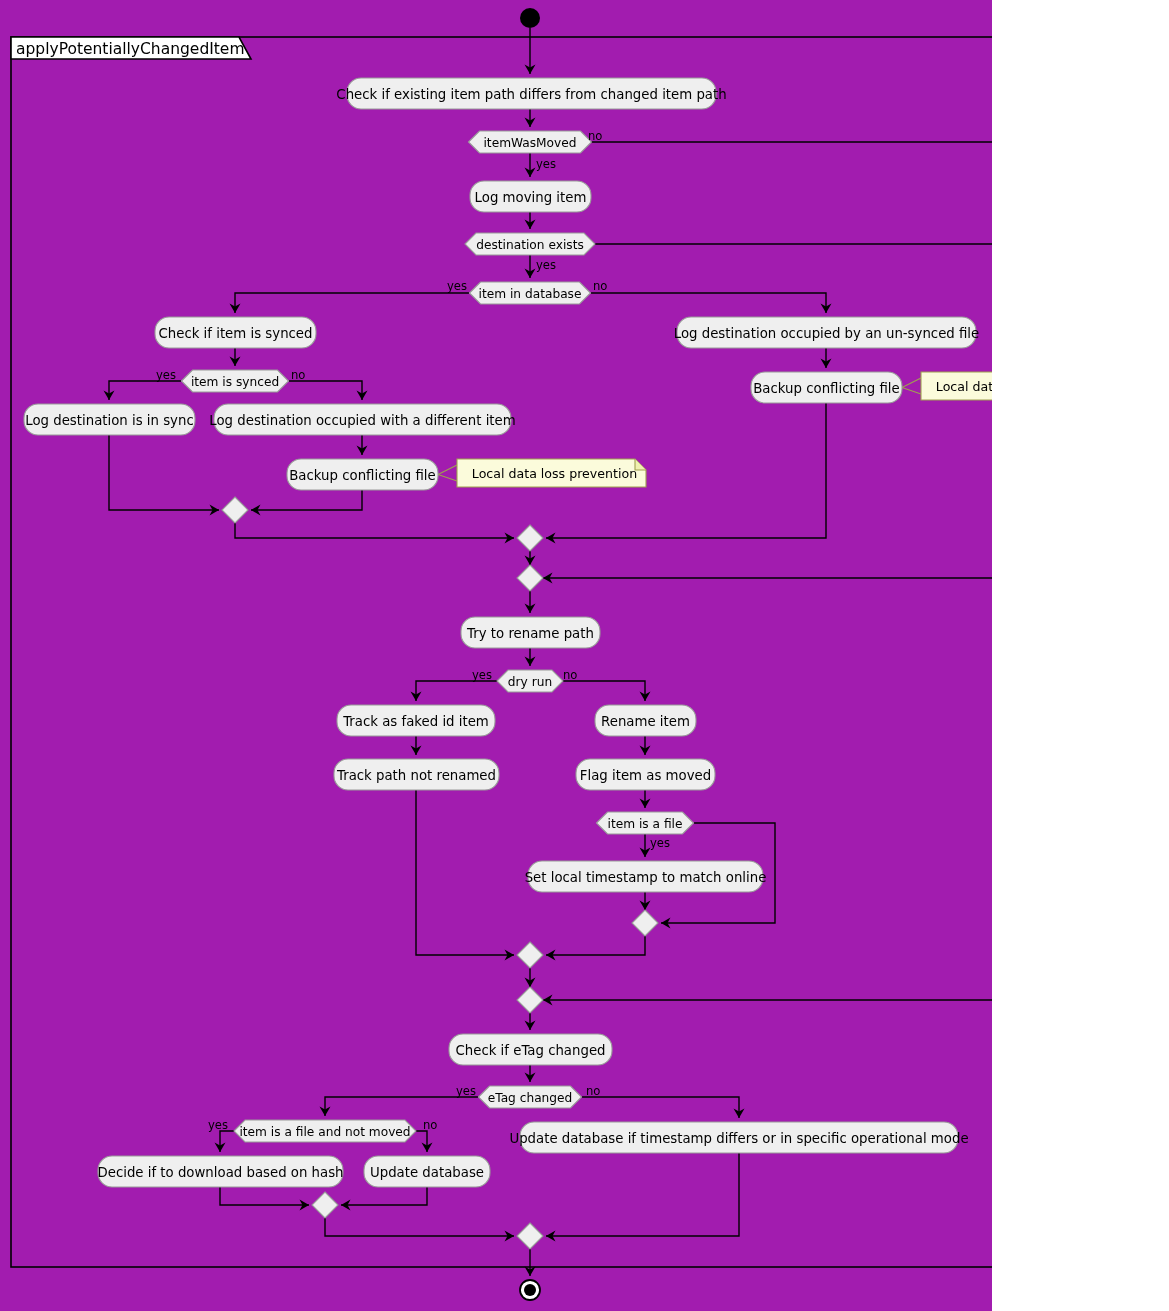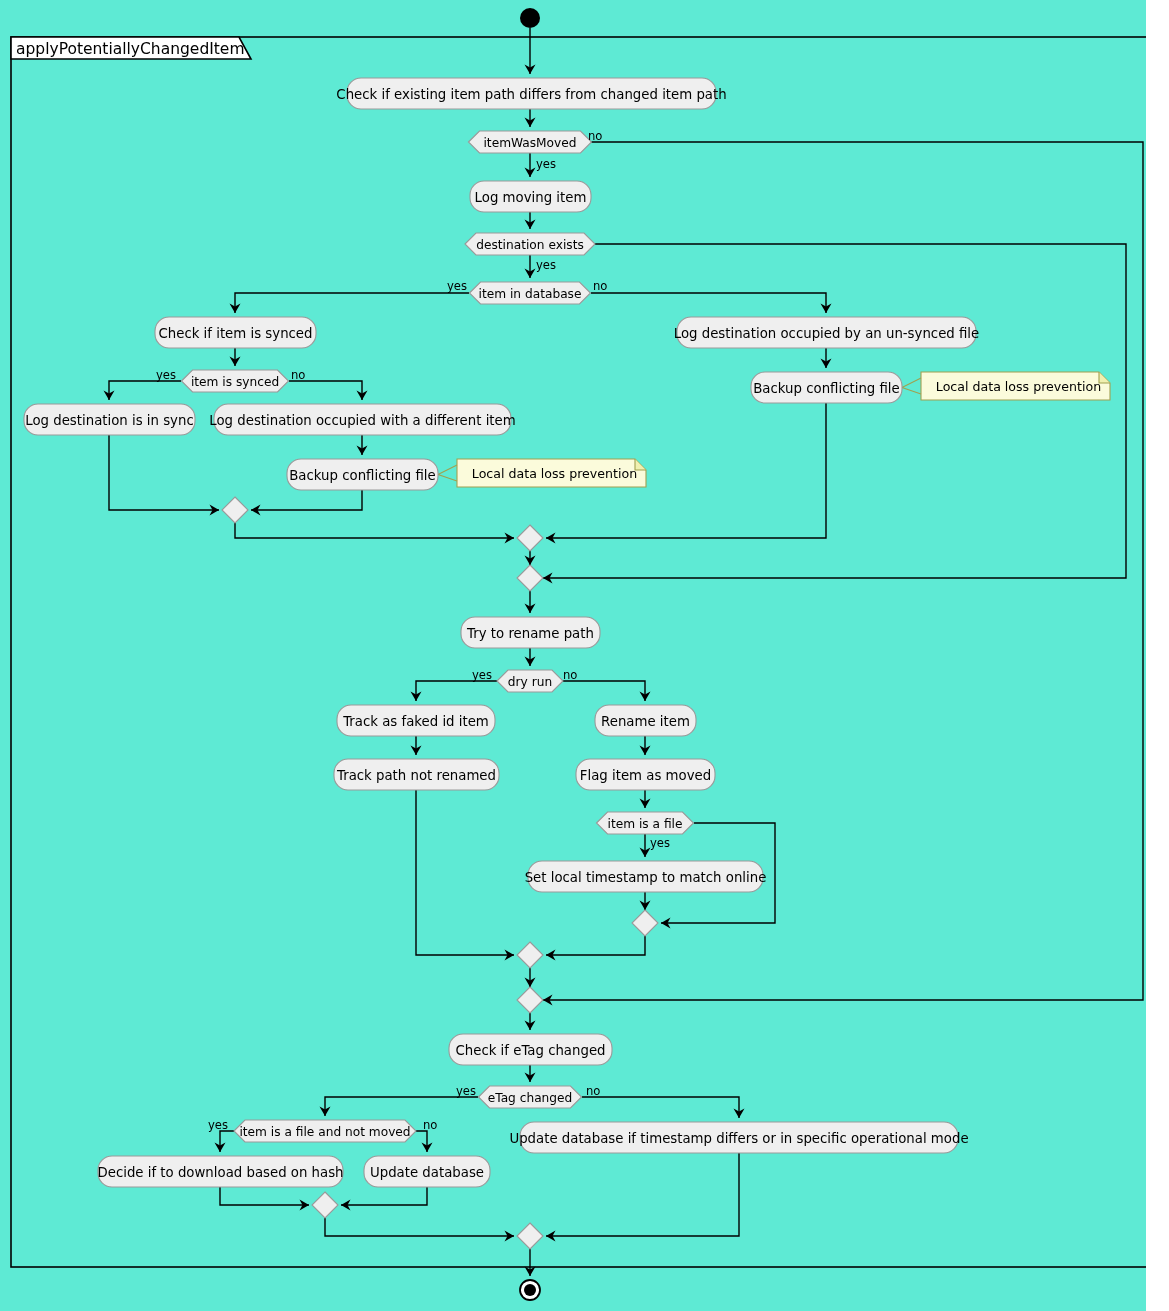--- a/index.html
+++ b/index.html
@@ -1,18 +1,18 @@
 <!DOCTYPE html>
 <html><head>
 <meta charset="utf-8">
 <title>applyPotentiallyChangedItem</title>
 <style>
   html,body{margin:0;padding:0;background:#ffffff;}
   body{font-family:"DejaVu Sans","Liberation Sans",sans-serif;}
-  #diagram-root{position:relative;width:1146px;height:1311px;background:#5eead4;overflow:hidden;}
+  #diagram-root{position:relative;width:992px;height:1311px;background:#a21caf;overflow:hidden;}
   svg{display:block;}
   .edge{stroke:#000000;stroke-width:1.4;fill:none;}
   .arrowhead{fill:#000000;stroke:none;}
   .act-rect{fill:#efefef;stroke:#999999;stroke-width:1.1;}
   .act-text{font-size:13.3px;fill:#000000;dominant-baseline:middle;text-anchor:middle;}
   .dec-poly{fill:#efefef;stroke:#999999;stroke-width:1.1;}
   .dec-text{font-size:12.2px;fill:#000000;dominant-baseline:middle;text-anchor:middle;}
   .guard-text{font-size:11.6px;fill:#000000;dominant-baseline:middle;}
   .merge-poly{fill:#efefef;stroke:#999999;stroke-width:1.1;}
   .note-body{fill:#fbfbdb;stroke:#a0a050;stroke-width:1.1;}

